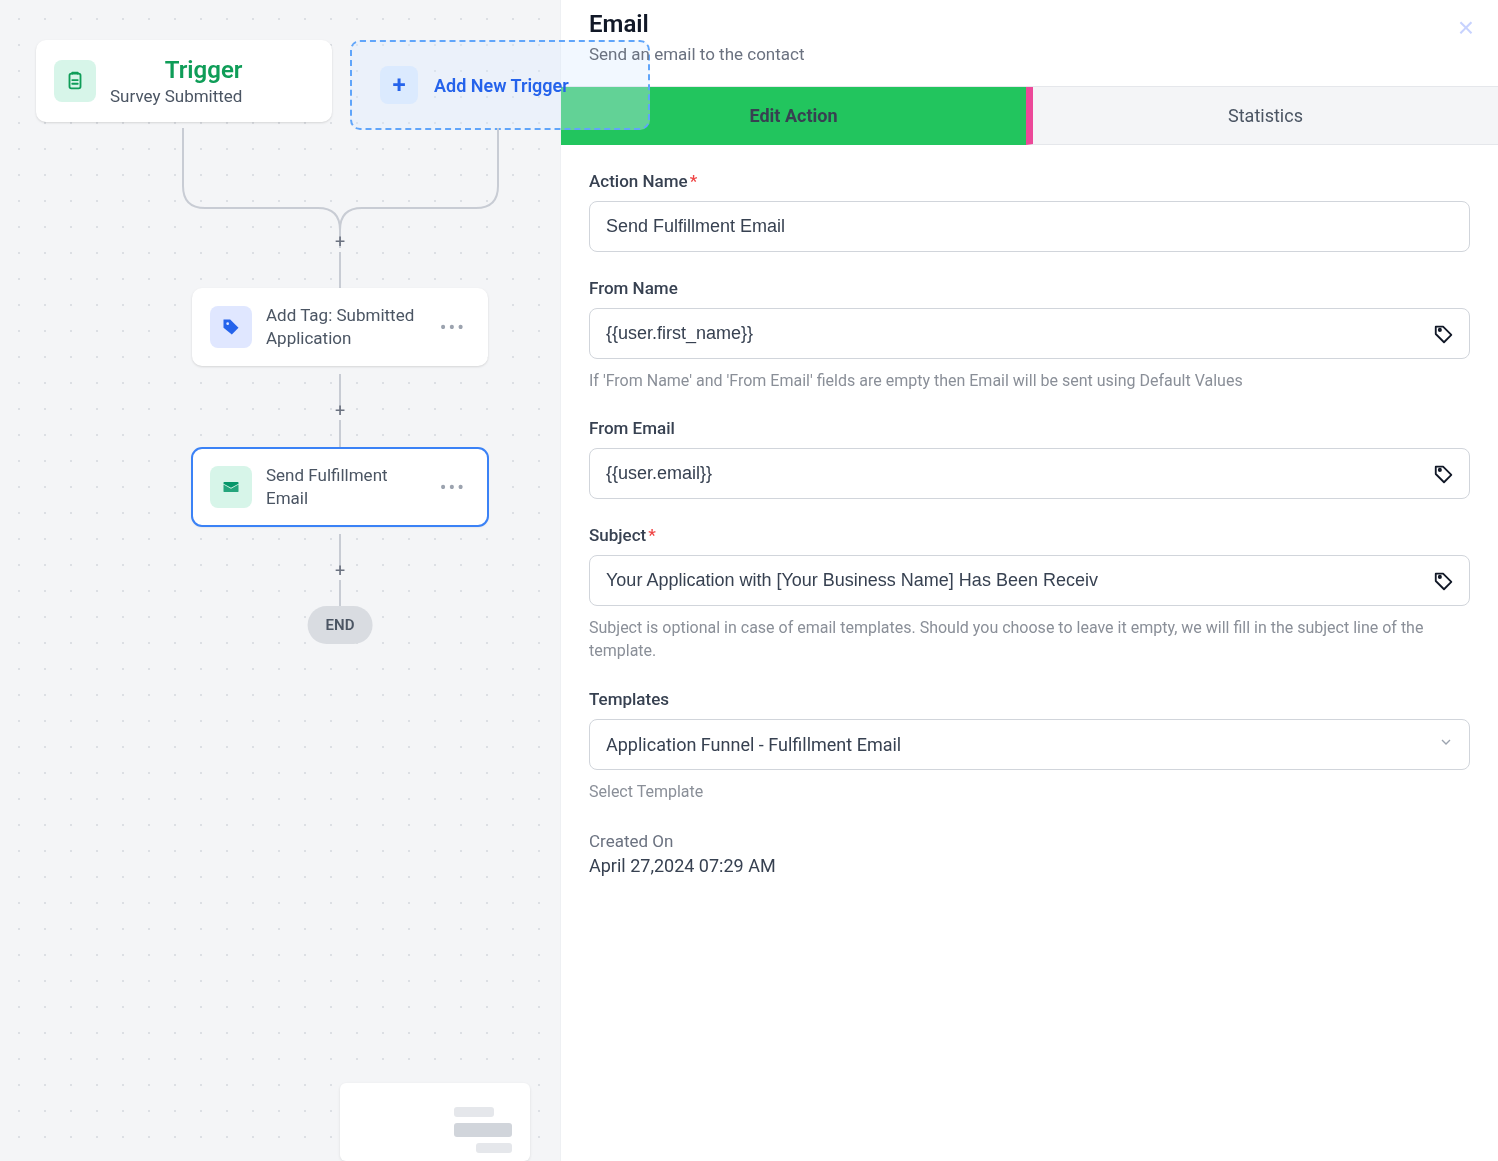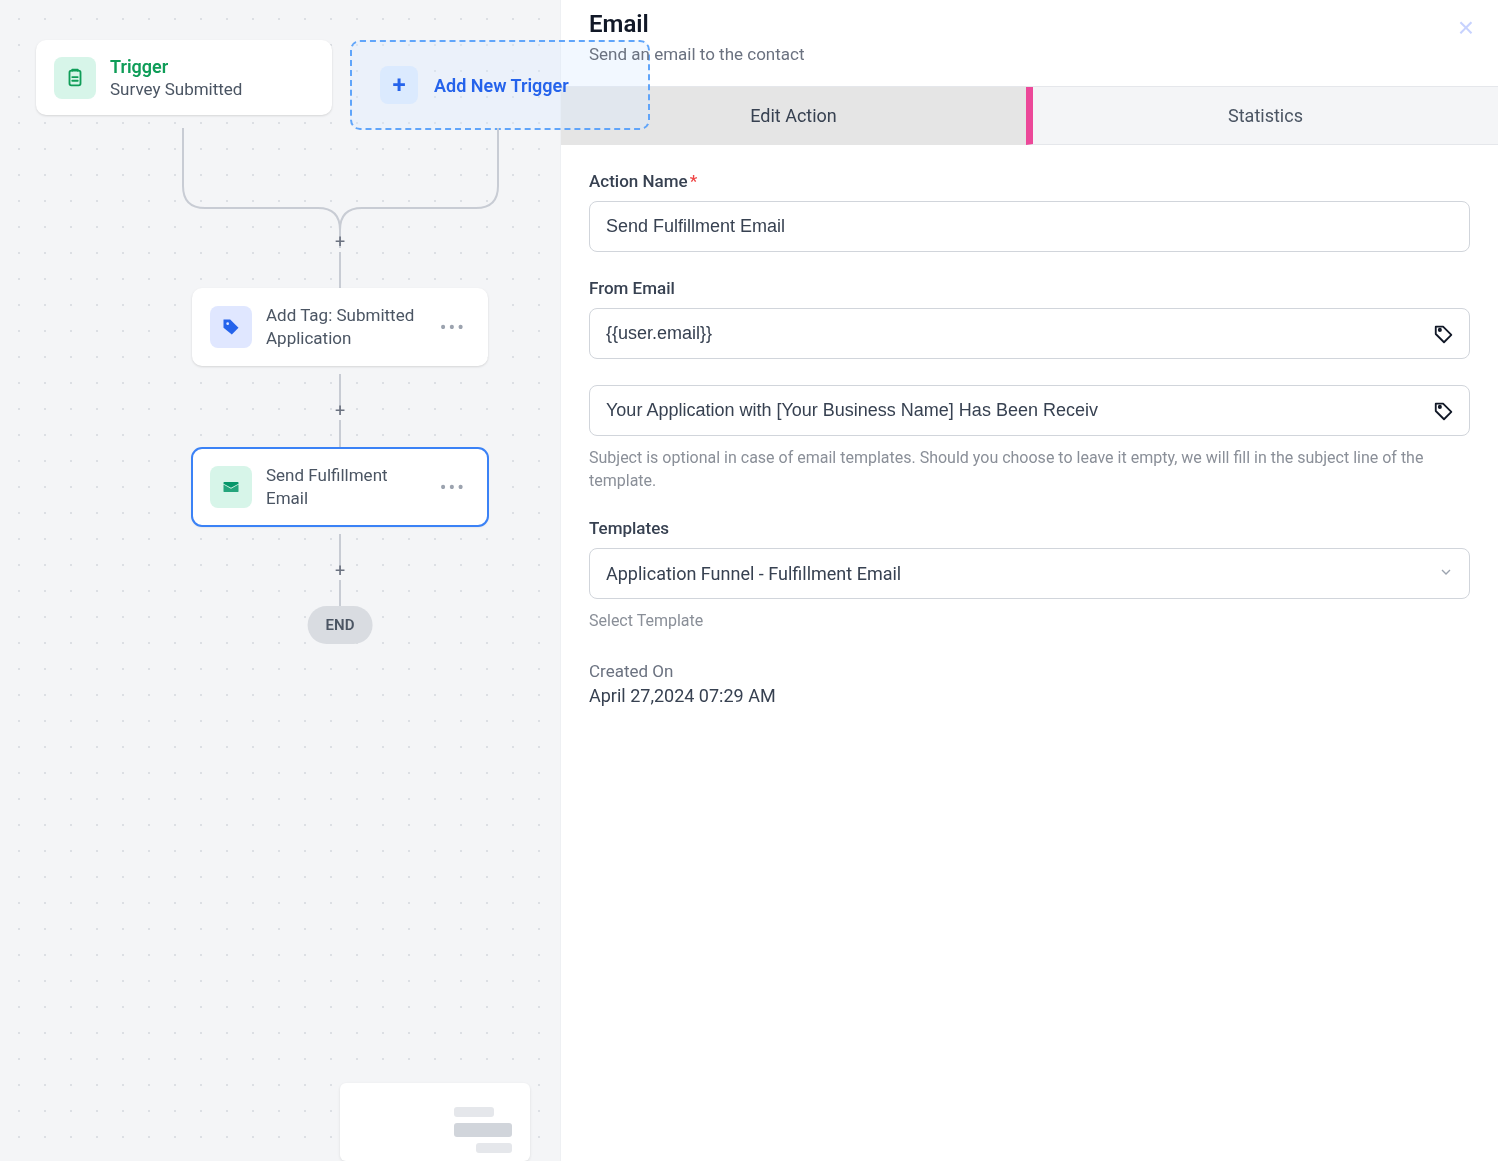--- a/index.html
+++ b/index.html
@@ -27,21 +27,21 @@
     gap: 14px;
   }
   .node.selected {
     outline: 2px solid #3b82f6;
     outline-offset: -1px;
   }
   .node-icon { width: 42px; height: 42px; border-radius: 8px; display:flex; align-items:center; justify-content:center; flex-shrink:0; }
   .node-icon.green { background: #d7f5e9; }
   .node-icon.blue { background: #e0e7ff; }
   .node-icon.green2 { background: #d7f5e9; }
-  .trigger-title { color:#0f9d58; font-weight:600; font-size:18px; }
+  .trigger-title { color:#0f9d58; font-weight:600; font-size:24px;text-align:right; }
   .trigger-sub { color:#4b5563; font-size:17px; margin-top:2px; }
   .node-text { color:#4b5563; font-size:17px; line-height:1.35; }
   .dots { margin-left:auto; color:#9ca3af; font-size:20px; letter-spacing:2px; cursor:pointer; padding:0 4px; }
   .add-trigger {
     position:absolute;
     border: 2px dashed #60a5fa;
     border-radius:10px;
     background: rgba(219,234,254,0.35);
     display:flex; align-items:center; gap:16px;
     padding:24px 28px;
@@ -79,21 +79,21 @@
     overflow:auto;
   }
   .panel-head { padding: 10px 28px 22px 28px; position:relative; }
   .panel-head h1 { font-size:24px; font-weight:600; color:#111827; }
   .panel-head p { color:#6b7280; font-size:17px; margin-top:6px; }
   .close-btn { position:absolute; top:14px; right:24px; color:#c7d2fe; font-size:28px; cursor:pointer; background:none; border:none; line-height:1; }
 
   .tabs { display:flex; border-top:1px solid #e5e7eb; }
   .tab { flex:1; text-align:center; padding:18px 0; font-size:18px; color:#374151; cursor:pointer; }
   .tab.inactive { background:#f4f5f7; color:#4b5563; border-left:7px solid #ec4899; border-bottom:1px solid #e5e7eb; }
-  .tab.active { background:#e5e5e5; }
+  .tab.active { background:#22c55e;font-weight:bold; }
 
   .form { padding: 26px 28px 40px 28px; }
   .field { margin-bottom: 26px; }
   .label { font-size:17px; color:#374151; font-weight:500; margin-bottom:10px; display:block; }
   .req { color:#ef4444; margin-left:2px; }
   .input-wrap { position:relative; }
   .input {
     width:100%; border:1px solid #d1d5db; border-radius:8px;
     padding: 14px 50px 14px 16px; font-size:18px; color:#374151;
     background:#fff;
@@ -228,35 +228,51 @@
 
     <div class="field">
       <label class="label">
         <span>Action Name</span><span class="req">*</span>
       </label>
       <div class="input-wrap">
         <input class="input" style="padding-right: 16px;" value="Send Fulfillment Email">
       </div>
     </div>
 
+    <div class="field">
+      <label class="label">From Name</label>
+      <div class="input-wrap">
+        <input class="input" value="{{user.first_name}}" style="">
+        <span class="tag-btn">
+          <svg width="22" height="22" viewBox="0 0 24 24" fill="none" stroke="#111827" stroke-width="2" stroke-linecap="round" stroke-linejoin="round">
+              <path d="M20 13l-8 8-9-9V4h8l9 9z"></path>
+              <circle cx="7.5" cy="7.5" r="1.2"></circle>
+            </svg>
+        </span>
+      </div>
+      <div class="help">If 'From Name' and 'From Email' fields are empty then Email will be sent using Default Values</div>
+    </div>
 
     <div class="field">
       <label class="label">From Email</label>
       <div class="input-wrap">
         <input class="input" value="{{user.email}}" style="">
         <span class="tag-btn">
           <svg width="22" height="22" viewBox="0 0 24 24" fill="none" stroke="#111827" stroke-width="2" stroke-linecap="round" stroke-linejoin="round">
               <path d="M20 13l-8 8-9-9V4h8l9 9z"></path>
               <circle cx="7.5" cy="7.5" r="1.2"></circle>
             </svg>
         </span>
       </div>
     </div>
 
     <div class="field">
+      <label class="label">
+        <span>Subject</span><span class="req">*</span>
+      </label>
       <div class="input-wrap">
         <input class="input" value="Your Application with [Your Business Name] Has Been Receiv" style="">
         <span class="tag-btn">
           <svg width="22" height="22" viewBox="0 0 24 24" fill="none" stroke="#111827" stroke-width="2" stroke-linecap="round" stroke-linejoin="round">
               <path d="M20 13l-8 8-9-9V4h8l9 9z"></path>
               <circle cx="7.5" cy="7.5" r="1.2"></circle>
             </svg>
         </span>
       </div>
       <div class="help">Subject is optional in case of email templates. Should you choose to leave it empty, we will fill in the subject line of the template.</div>

